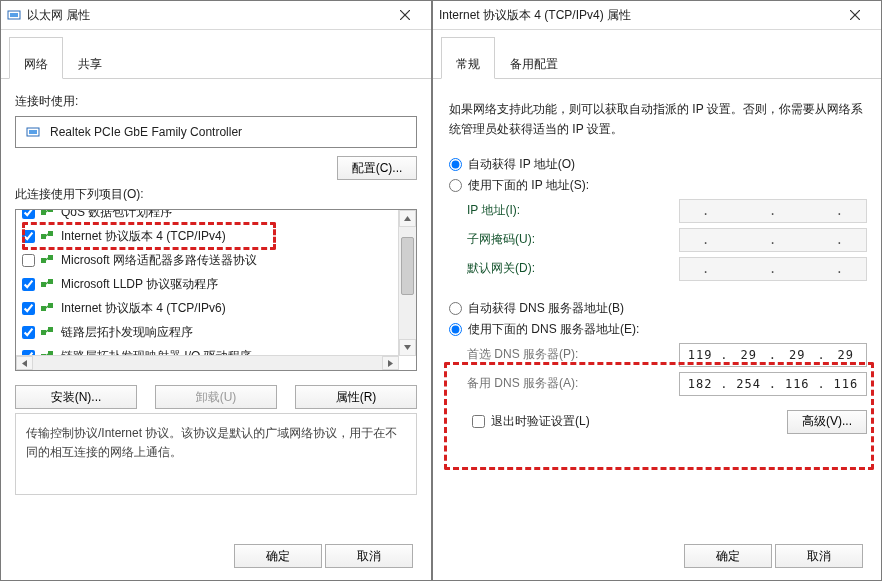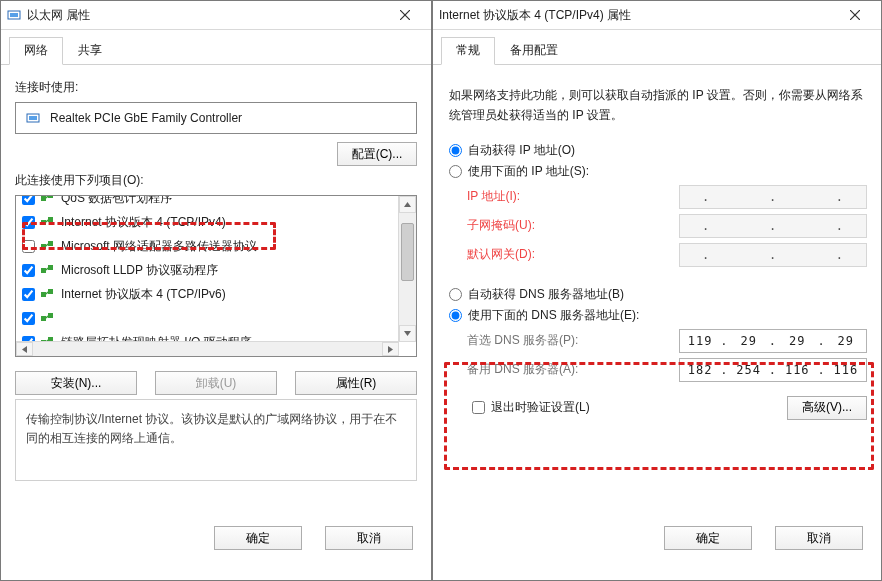--- a/index.html
+++ b/index.html
@@ -6,21 +6,21 @@
   .wrap{position:relative;width:882px;height:581px;overflow:hidden;}
   .dlg{position:absolute;background:#fff;border:1px solid #7a7a7a;box-sizing:border-box;}
   .dlg-left{left:0;top:0;width:432px;height:581px;}
   .dlg-right{left:432px;top:0;width:450px;height:581px;}
   .titlebar{height:28px;line-height:28px;padding:0 6px;border-bottom:1px solid #d9d9d9;display:flex;align-items:center;justify-content:space-between;}
   .title-left{display:flex;align-items:center;gap:6px;}
   .title-text{font-size:12px;}
   .close-btn{width:40px;height:28px;display:flex;align-items:center;justify-content:center;cursor:default;}
   .close-btn svg{stroke:#333;stroke-width:1.2;}
   .tabs{display:flex;padding:6px 8px 0 8px;border-bottom:1px solid #d0d0d0;gap:0;}
-  .tab{padding:4px 14px 5px 14px;border:1px solid transparent;border-bottom:none;position:relative;top:1px;cursor:default;}
+  .tab{padding:18px 14px 5px 14px;border:1px solid transparent;border-bottom:none;position:relative;top:1px;cursor:default;}
   .tab.active{border-color:#d0d0d0;background:#fff;border-bottom:1px solid #fff;}
   .body{padding:10px 14px;}
   .lbl{margin:4px 0 6px 0;}
   .fieldbox{border:1px solid #888;padding:8px 10px;display:flex;align-items:center;gap:8px;}
   .btn{min-width:80px;height:24px;border:1px solid #adadad;background:linear-gradient(#fdfdfd,#efefef);font-size:12px;cursor:default;display:inline-flex;align-items:center;justify-content:center;padding:0 10px;}
   .btn.disabled{color:#9a9a9a;}
   .rightalign{display:flex;justify-content:flex-end;margin-top:8px;}
   .listbox{border:1px solid #888;height:160px;overflow:hidden;position:relative;margin-top:4px;}
   .list-inner{position:absolute;left:0;right:17px;top:0;bottom:14px;overflow:hidden;}
   .list-item{display:flex;align-items:center;gap:6px;padding:2px 6px;height:20px;}
@@ -30,27 +30,27 @@
   .sbv{position:absolute;right:0;top:0;bottom:14px;width:17px;background:#f0f0f0;border-left:1px solid #d9d9d9;display:flex;flex-direction:column;}
   .sbh{position:absolute;left:0;right:17px;bottom:0;height:14px;background:#f0f0f0;border-top:1px solid #d9d9d9;display:flex;}
   .sb-btn{flex:0 0 17px;display:flex;align-items:center;justify-content:center;background:#f5f5f5;border:1px solid #d9d9d9;box-sizing:border-box;}
   .sb-btn.h{flex:0 0 17px;height:100%;}
   .sb-track{flex:1;position:relative;}
   .sb-thumb{position:absolute;left:2px;right:2px;top:10px;height:56px;background:#cfcfcf;border:1px solid #aaa;border-radius:2px;}
   .btnrow3{display:flex;gap:18px;justify-content:space-between;margin-top:14px;}
   .btnrow3 .btn{flex:1;}
   .group-title{margin-top:12px;}
   .group-frame{border:1px solid #d0d0d0;padding:10px 10px 12px 10px;margin-top:4px;font-size:12px;color:#444;line-height:1.6;height:58px;overflow:hidden;}
-  .bottom-btns{position:absolute;right:18px;bottom:30px;display:flex;gap:23px;margin-top:44px;}
+  .bottom-btns{position:absolute;right:18px;bottom:12px;display:flex;gap:3px;margin-top:44px;}
   .para{line-height:1.7;margin:10px 2px 16px 2px;}
   .radio-row{display:flex;align-items:center;gap:6px;margin:4px 0 4px 2px;}
   input[type=radio]{width:13px;height:13px;margin:0;}
   .ip-sect{margin-left:20px;}
   .ip-row{display:flex;align-items:center;justify-content:space-between;margin:5px 0;}
-  .ip-label{color:#ef4444;}
+  .ip-label{color:#14532d;}
   .ip-label.enabled{color:#737373;}
   .ip-input{width:186px;height:22px;border:1px solid #b3b3b3;background:#fff;display:flex;align-items:center;justify-content:center;letter-spacing:1px;font-family:"Consolas",monospace;font-size:12px;}
   .ip-input.disabled{background:#f5f5f5;border-color:#d6d6d6;color:#888;}
   .ip-dots{display:flex;width:100%;padding:0 22px;justify-content:space-between;color:#555;}
   .ip-val{display:flex;width:100%;justify-content:space-evenly;align-items:center;}
   .ip-val span{min-width:28px;text-align:center;}
   .ip-val .dot{min-width:6px;color:#333;}
   .chk-row{display:flex;align-items:center;gap:6px;margin:14px 0 0 2px;padding-left:25px;}
   .adv-row{display:flex;justify-content:space-between;align-items:center;margin-top:14px;}
   .hilite{border:3px dashed #d71f1f;border-radius:2px;position:absolute;pointer-events:none;}
@@ -161,20 +161,21 @@
             </div>
             <div class="list-item">
               <input type="checkbox" checked="" style="">
               <span class="proto-icon">
                 <svg width="14" height="12">
                   <rect x="0" y="4" width="5" height="5" fill="#39a139"></rect>
                   <rect x="7" y="1" width="5" height="5" fill="#39a139"></rect>
                   <line x1="5" y1="6" x2="7" y2="4" stroke="#39a139" stroke-width="1.4"></line>
                 </svg>
               </span>
+              <span>链路层拓扑发现响应程序</span>
             </div>
             <div class="list-item">
               <input type="checkbox" checked="" style="">
               <span class="proto-icon">
                 <svg width="14" height="12">
                   <rect x="0" y="4" width="5" height="5" fill="#39a139"></rect>
                   <rect x="7" y="1" width="5" height="5" fill="#39a139"></rect>
                   <line x1="5" y1="6" x2="7" y2="4" stroke="#39a139" stroke-width="1.4"></line>
                 </svg>
               </span>

